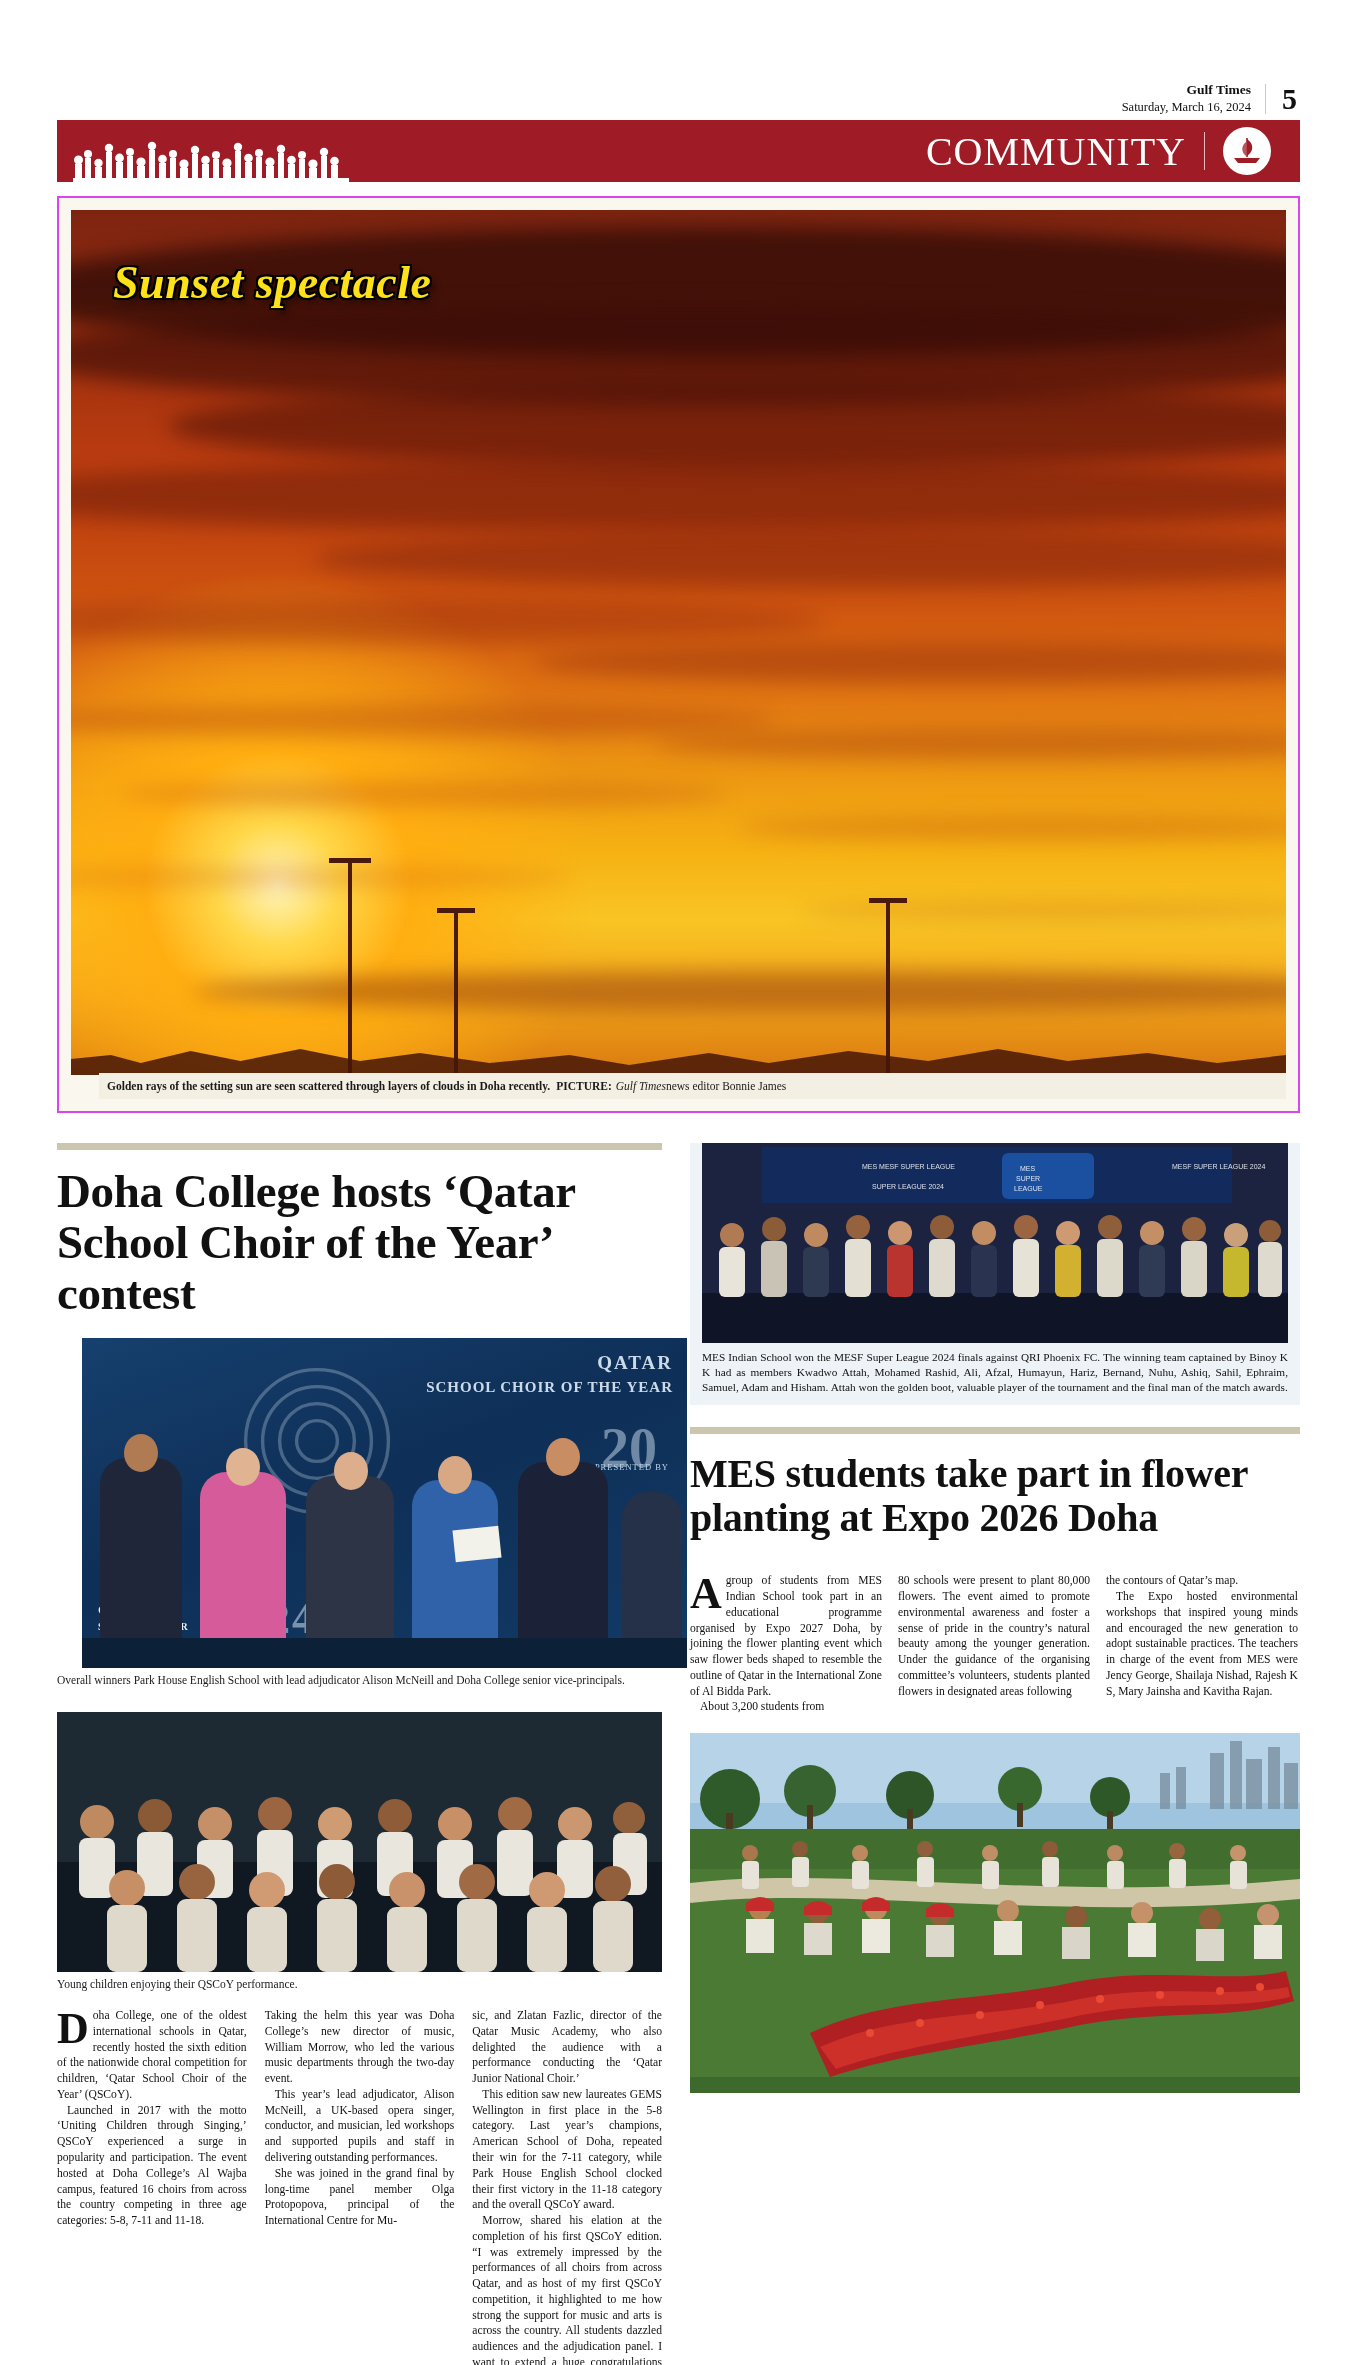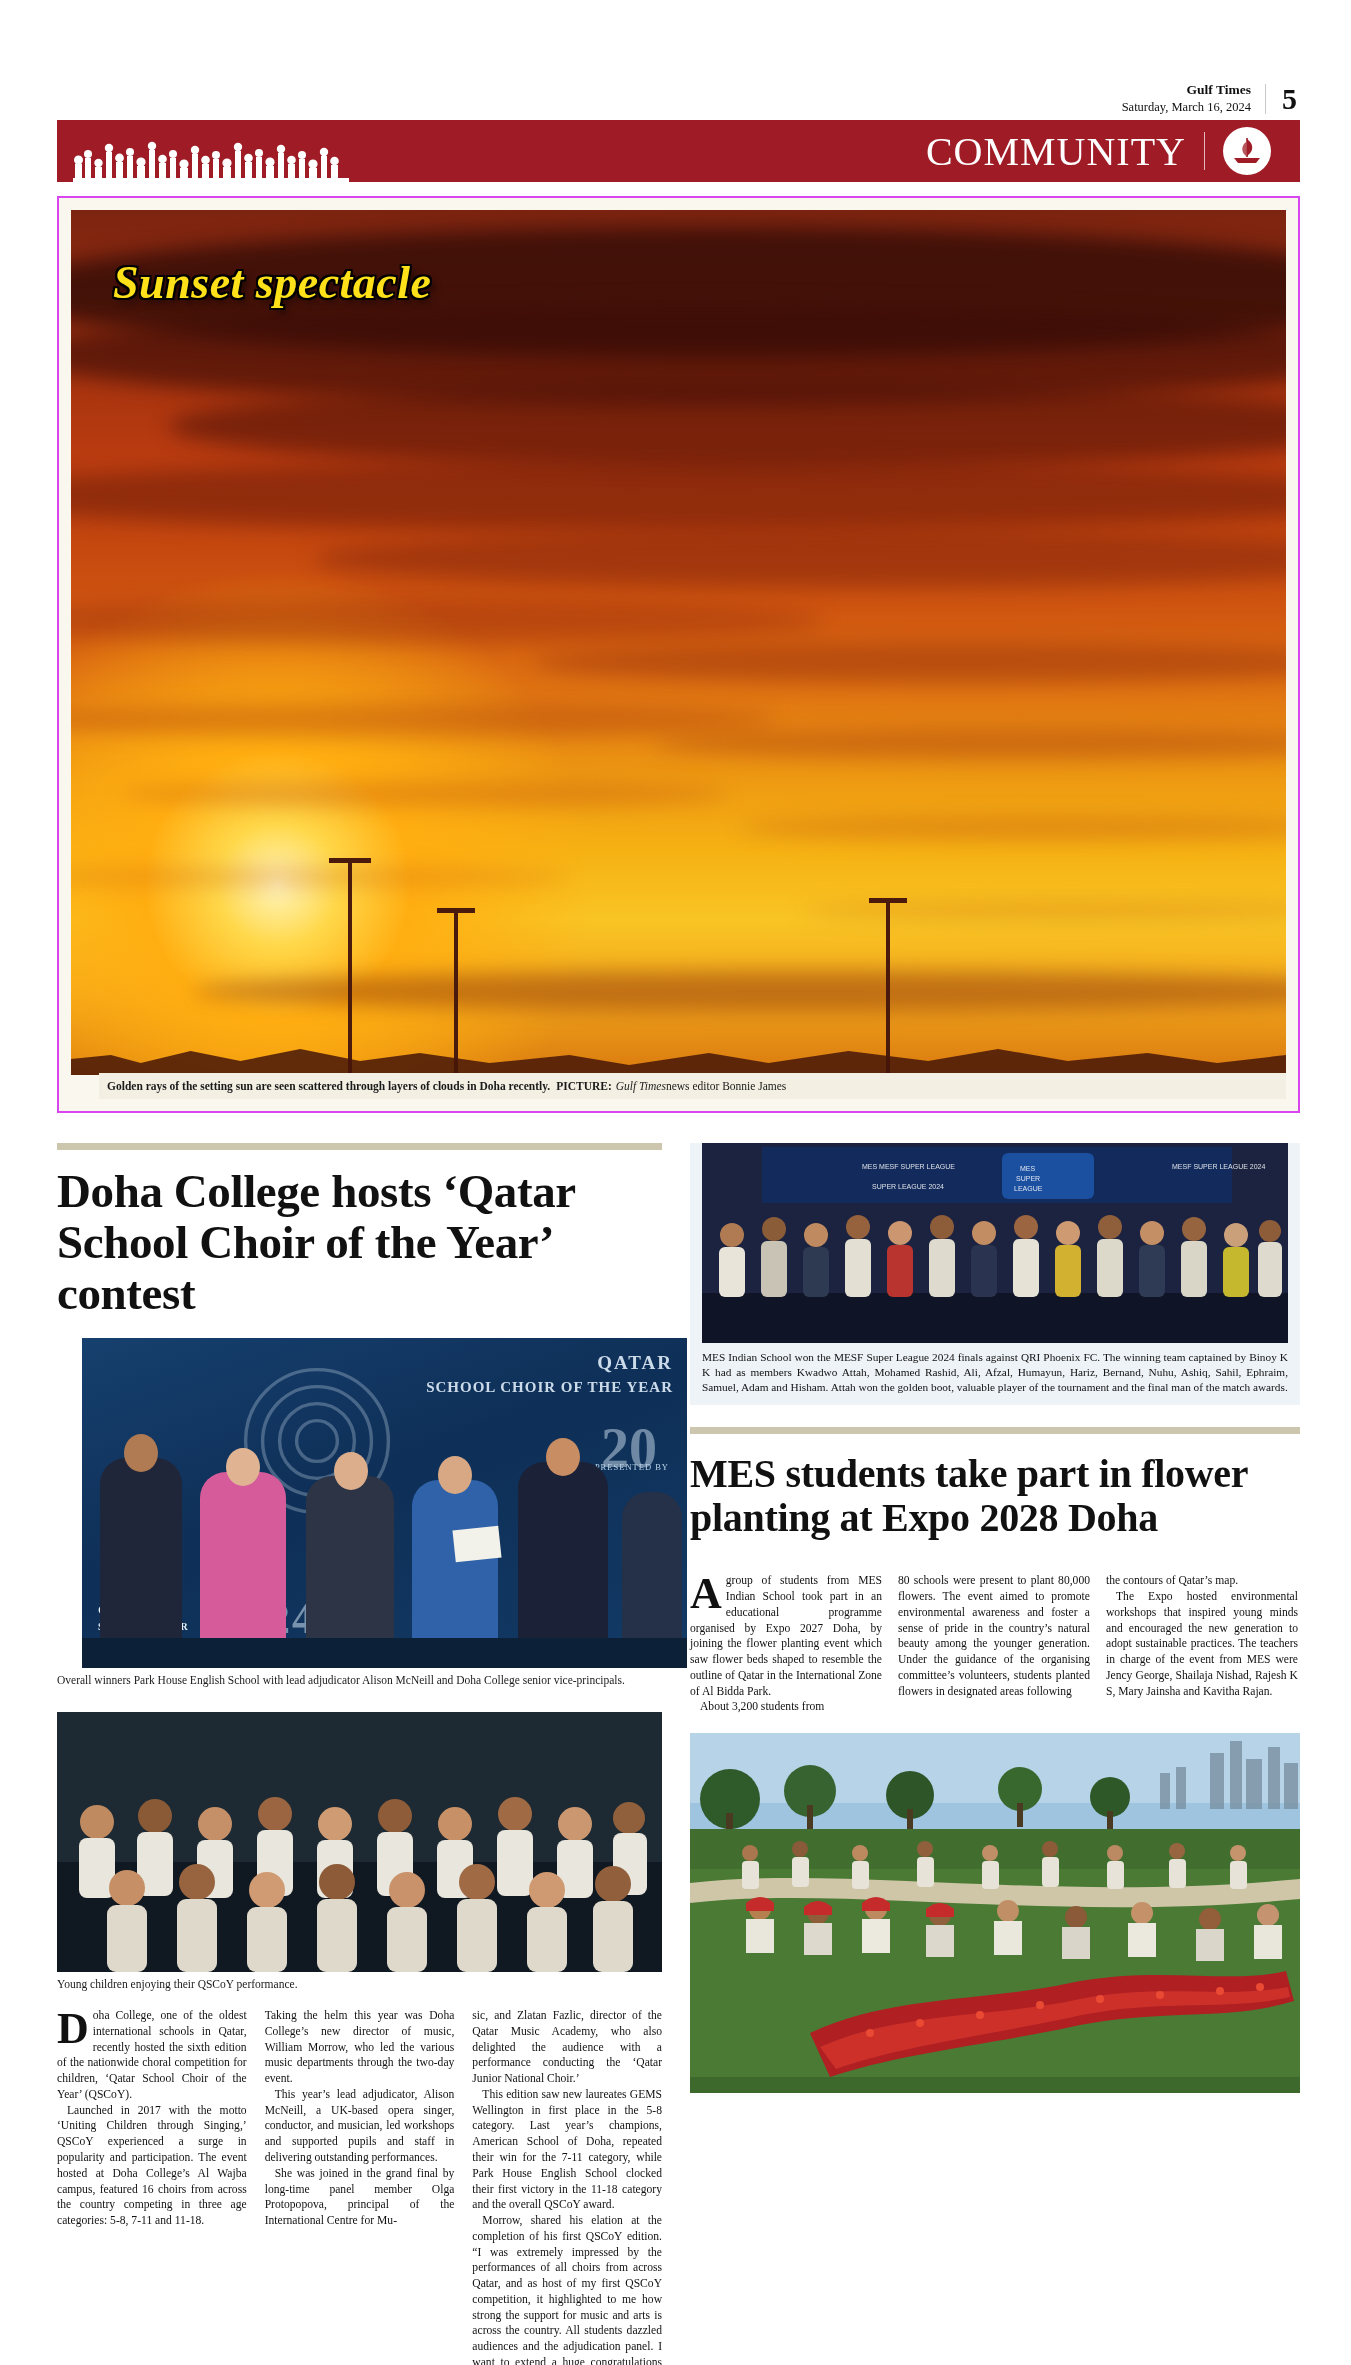--- a/index.html
+++ b/index.html
@@ -468,21 +468,21 @@
               <text x="314" y="38">SUPER</text>
               <text x="312" y="48">LEAGUE</text>
             <text x="470" y="26">MESF SUPER LEAGUE 2024</text>
           </g>
         </svg>
       </div>
       <div class="mes-cap">MES Indian School won the MESF Super League 2024 finals against QRI Phoenix FC. The winning team captained by Binoy K K had as members Kwadwo Attah, Mohamed Rashid, Ali, Afzal, Humayun, Hariz, Bernand, Nuhu, Ashiq, Sahil, Ephraim, Samuel, Adam and Hisham. Attah won the golden boot, valuable player of the tournament and the final man of the match awards.</div>
     </div>
 
     <div class="rule-top" style="margin-top:22px"></div>
-    <h2 class="headline2">MES students take part in flower planting at Expo 2028 Doha</h2>
+    <h2 class="headline2">MES students take part in flower planting at Expo 2026 Doha</h2>
 
     <div class="tri-cols">
       <div class="tcol">
         <div class="body-text">
           <p class="first dropcap">A group of students from MES Indian School took part in an educational programme organised by Expo 2027 Doha, by joining the flower planting event which saw flower beds shaped to resemble the outline of Qatar in the International Zone of Al Bidda Park.</p>
           <p>About 3,200 students from</p>
         </div>
       </div>
       <div class="tcol">
         <div class="body-text">

